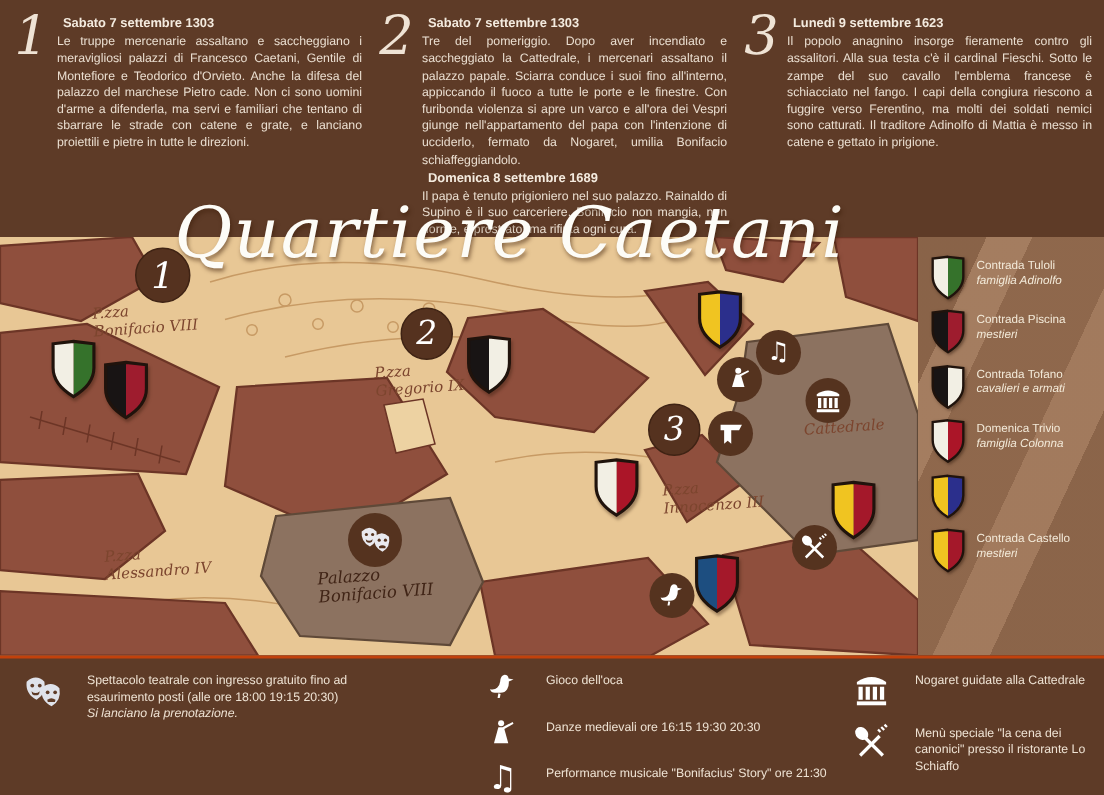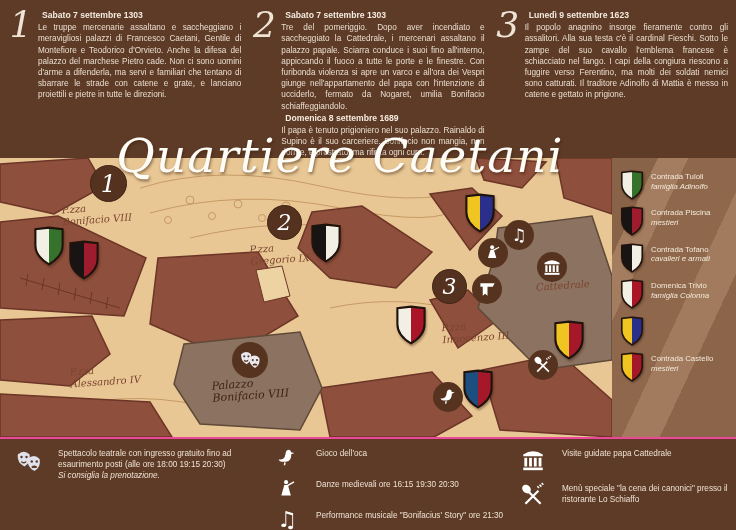--- a/index.html
+++ b/index.html
@@ -49,24 +49,24 @@
   .sidebar .grain{position:absolute;inset:0;
      background:
        linear-gradient(115deg, rgba(60,35,18,.18) 0 18%, rgba(255,230,200,.10) 18% 30%, rgba(60,35,18,.12) 30% 55%, rgba(255,230,200,.08) 55% 70%, rgba(60,35,18,.16) 70% 100%);}
   .legend-item{position:relative;display:flex;gap:7px;align-items:flex-start;margin-bottom:3.4px;z-index:2;}
   .legend-item .shield{flex:0 0 auto;margin-top:1px;filter:drop-shadow(1px 1px 1px rgba(40,20,8,.5));}
   .legend-text{font-size:7.8px;line-height:9.6px;color:#f3ead9;padding-top:4px;}
   .legend-text .sub{font-style:italic;}
 
   
   .bottom-band{position:absolute;left:0;top:437px;width:736px;height:93px;background:#5e3b27;
-               border-top:2px solid #ec4899;display:flex;box-sizing:border-box;padding:8px 6px 0 12px;}
+               border-top:2px solid #c2410c;display:flex;box-sizing:border-box;padding:8px 6px 0 12px;}
   .bb-col{display:flex;flex-direction:column;}
   .bb-col.c1{width:258px;}
-  .bb-col.c2{width:246px;}
+  .bb-col.c2{width:246px;margin-left:48px;}
   .bb-col.c3{flex:1;}
   .bb-item{display:flex;gap:12px;margin-bottom:9px;align-items:flex-start;}
   .bb-icon{flex:0 0 34px;display:flex;justify-content:center;color:#fff;}
   .bb-text{font-size:8.2px;line-height:10.8px;color:#eee2d3;padding-top:2px;}
   .bb-text .note{font-style:italic;display:block;}
 </style>
 </head>
 <body>
 
 <div class="stage">
@@ -351,21 +351,21 @@
               <g fill="#5e3b27">
                 <circle cx="6" cy="8" r="1"></circle>
                 <circle cx="10" cy="8" r="1"></circle>
                 <path d="M5.6 11 q2.2 2 4.4 0 l-0.4 1.6 q-1.8 1.3 -3.6 0 z"></path>
                 <circle cx="14.2" cy="11.6" r="1"></circle>
                 <circle cx="18.2" cy="11.6" r="1"></circle>
                 <path d="M14 15.6 q2.2 -1.6 4.4 0 l-0.3 1.2 h-3.8 z"></path>
               </g>
             </svg>
         </div>
-        <div class="bb-text"><span>Spettacolo teatrale con ingresso gratuito fino ad esaurimento posti (alle ore 18:00  19:15  20:30)</span><span class="note">Si consiglia la prenotazione.</span></div>
+        <div class="bb-text"><span>Spettacolo teatrale con ingresso gratuito fino ad esaurimento posti (alle ore 18:00  19:15  20:30)</span><span class="note">Si lanciano la prenotazione.</span></div>
       </div>
     </div>
 
     <div class="bb-col c2">
       <div class="bb-item">
         <div class="bb-icon">
           <svg width="22" height="22" viewBox="0 0 24 24" fill="#fff">
               <path d="M13.5 3 q2.8 0 2.9 2.8 L20 6.6 L16.6 8 q0.2 3.4 -1.2 5.6 q-1.6 2.6 -5 2.6 H6.5 q-2.8 0 -3.6 -2.6 q3.4 0.6 5.2 -1 q1.9 -1.7 2.2 -4.6 q0.3 -4.6 3.2 -5z"></path>
               <path d="M9 16.5 L8.4 20 h1.6 l0.6 -3z"></path>
             </svg>
@@ -395,21 +395,21 @@
         <div class="bb-icon">
           <svg width="26" height="26" viewBox="0 0 24 24" fill="#fff">
               <path d="M3 7 Q12 1 21 7 L21 8.6 L3 8.6 z"></path>
               <rect x="4" y="10" width="2.6" height="8"></rect>
               <rect x="8.4" y="10" width="2.6" height="8"></rect>
               <rect x="12.8" y="10" width="2.6" height="8"></rect>
               <rect x="17.2" y="10" width="2.6" height="8"></rect>
               <rect x="3" y="19" width="18" height="2.4"></rect>
             </svg>
         </div>
-        <div class="bb-text"><span>Visite guidate papa Cattedrale</span></div>
+        <div class="bb-text"><span>Nogaret guidate alla Cattedrale</span></div>
       </div>
       <div class="bb-item">
         <div class="bb-icon">
           <svg width="26" height="26" viewBox="0 0 24 24" stroke="#fff" stroke-width="2" fill="#fff">
               <line x1="7" y1="8" x2="19" y2="20"></line>
               <line x1="17" y1="8" x2="5" y2="20"></line>
               <ellipse cx="6" cy="6.5" rx="2.6" ry="3.4" transform="rotate(-45 6 6.5)"></ellipse>
               <path d="M16 4 l1.5 1.5 M18 2.5 l1.8 1.8 M20 1 l1.5 1.5" stroke-width="1.4"></path>
             </svg>
         </div>

